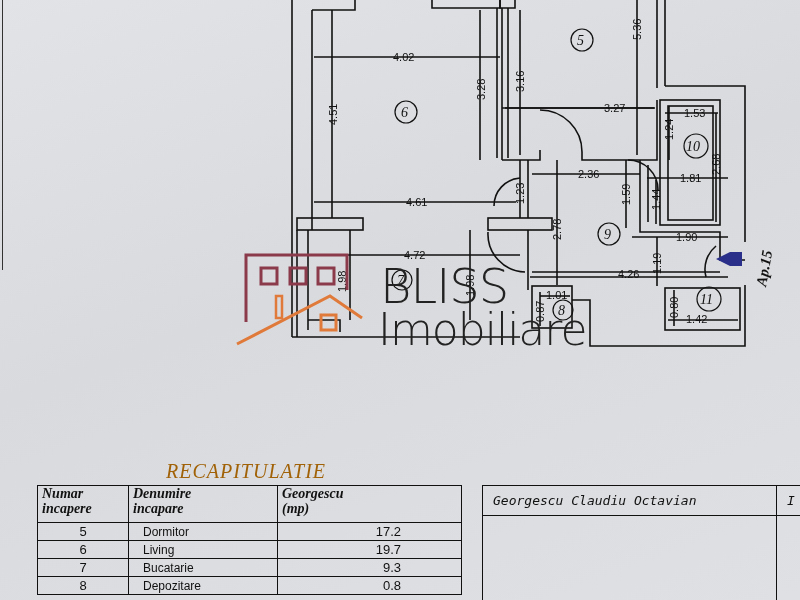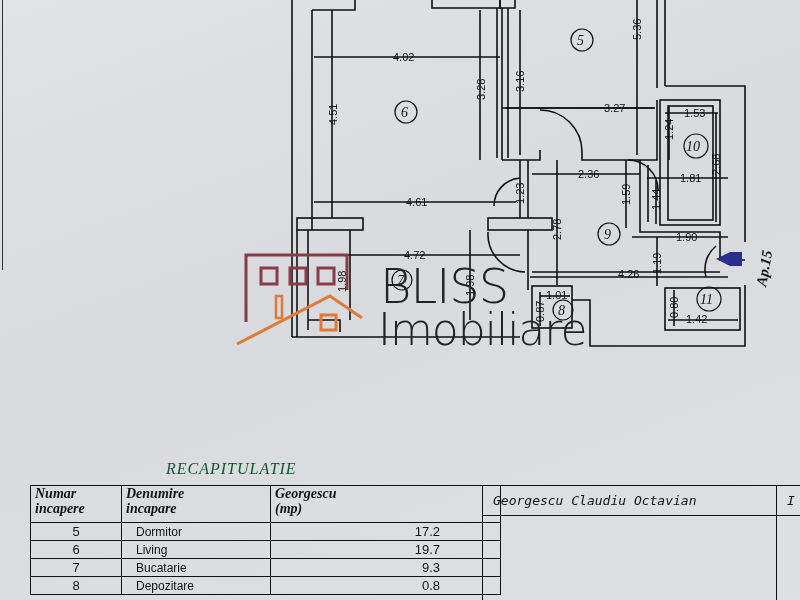--- a/index.html
+++ b/index.html
@@ -6,22 +6,22 @@
   body{width:800px;height:600px;overflow:hidden;background:#dcdde0;position:relative;font-family:"Liberation Sans",sans-serif;}
   .paper{position:absolute;left:0;top:0;width:800px;height:600px;background:linear-gradient(160deg,#e2e3e6 0%,#d9dadd 45%,#dfe0e3 100%);}
   .border-left{position:absolute;left:2px;top:0;width:1px;height:270px;background:#333;}
   svg.plan{position:absolute;left:0;top:0;}
   .dim{font-family:"Liberation Sans",sans-serif;font-size:11px;fill:#111;}
   .room-no{font-family:"Liberation Serif",serif;font-style:italic;font-size:14px;fill:#111;}
   .ap{font-family:"Liberation Serif",serif;font-style:italic;font-weight:bold;font-size:15px;fill:#111;}
   .logo-text{position:absolute;font-family:"DejaVu Sans",sans-serif;color:#222;font-weight:200;letter-spacing:-1px;}
   .logo-bliss{left:380px;top:262px;font-size:48px;line-height:48px;}
   .logo-imob{left:378px;top:308px;font-size:44px;line-height:44px;}
-  .recap-title{position:absolute;left:166px;top:460px;font-family:"Liberation Serif",serif;font-style:italic;font-size:16px;letter-spacing:1px;color:#14532d;text-align:right;}
-  table.recap{position:absolute;left:30px;top:485px;border-collapse:collapse;width:471px;}
+  .recap-title{position:absolute;left:166px;top:460px;font-family:"Liberation Serif",serif;font-style:italic;font-size:20px;letter-spacing:1px;color:#a16207;text-align:right;}
+  table.recap{position:absolute;left:37px;top:485px;border-collapse:collapse;width:425px;}
   table.recap td,table.recap th{border:1.3px solid #111;padding:0 4px;height:17px;font-size:12px;color:#111;}
   table.recap th{font-family:"Liberation Serif",serif;font-style:italic;font-weight:bold;font-size:14px;text-align:left;line-height:15px;height:36px;vertical-align:top;}
   table.recap td.num{text-align:center;width:82px;font-size:13px;}
   table.recap td.name{font-weight:normal;padding-left:14px;width:130px;}
   table.recap td.area{text-align:right;padding-right:60px;font-size:13px;margin-left:32px;}
   table.owner{position:absolute;left:482px;top:485px;border-collapse:collapse;width:340px;}
   table.owner td{border:1.3px solid #111;height:27px;font-family:"DejaVu Sans Mono",monospace;font-style:italic;font-size:13px;padding-left:10px;color:#111;}
   table.owner td.blank{height:90px;}
 </style>
 </head>

